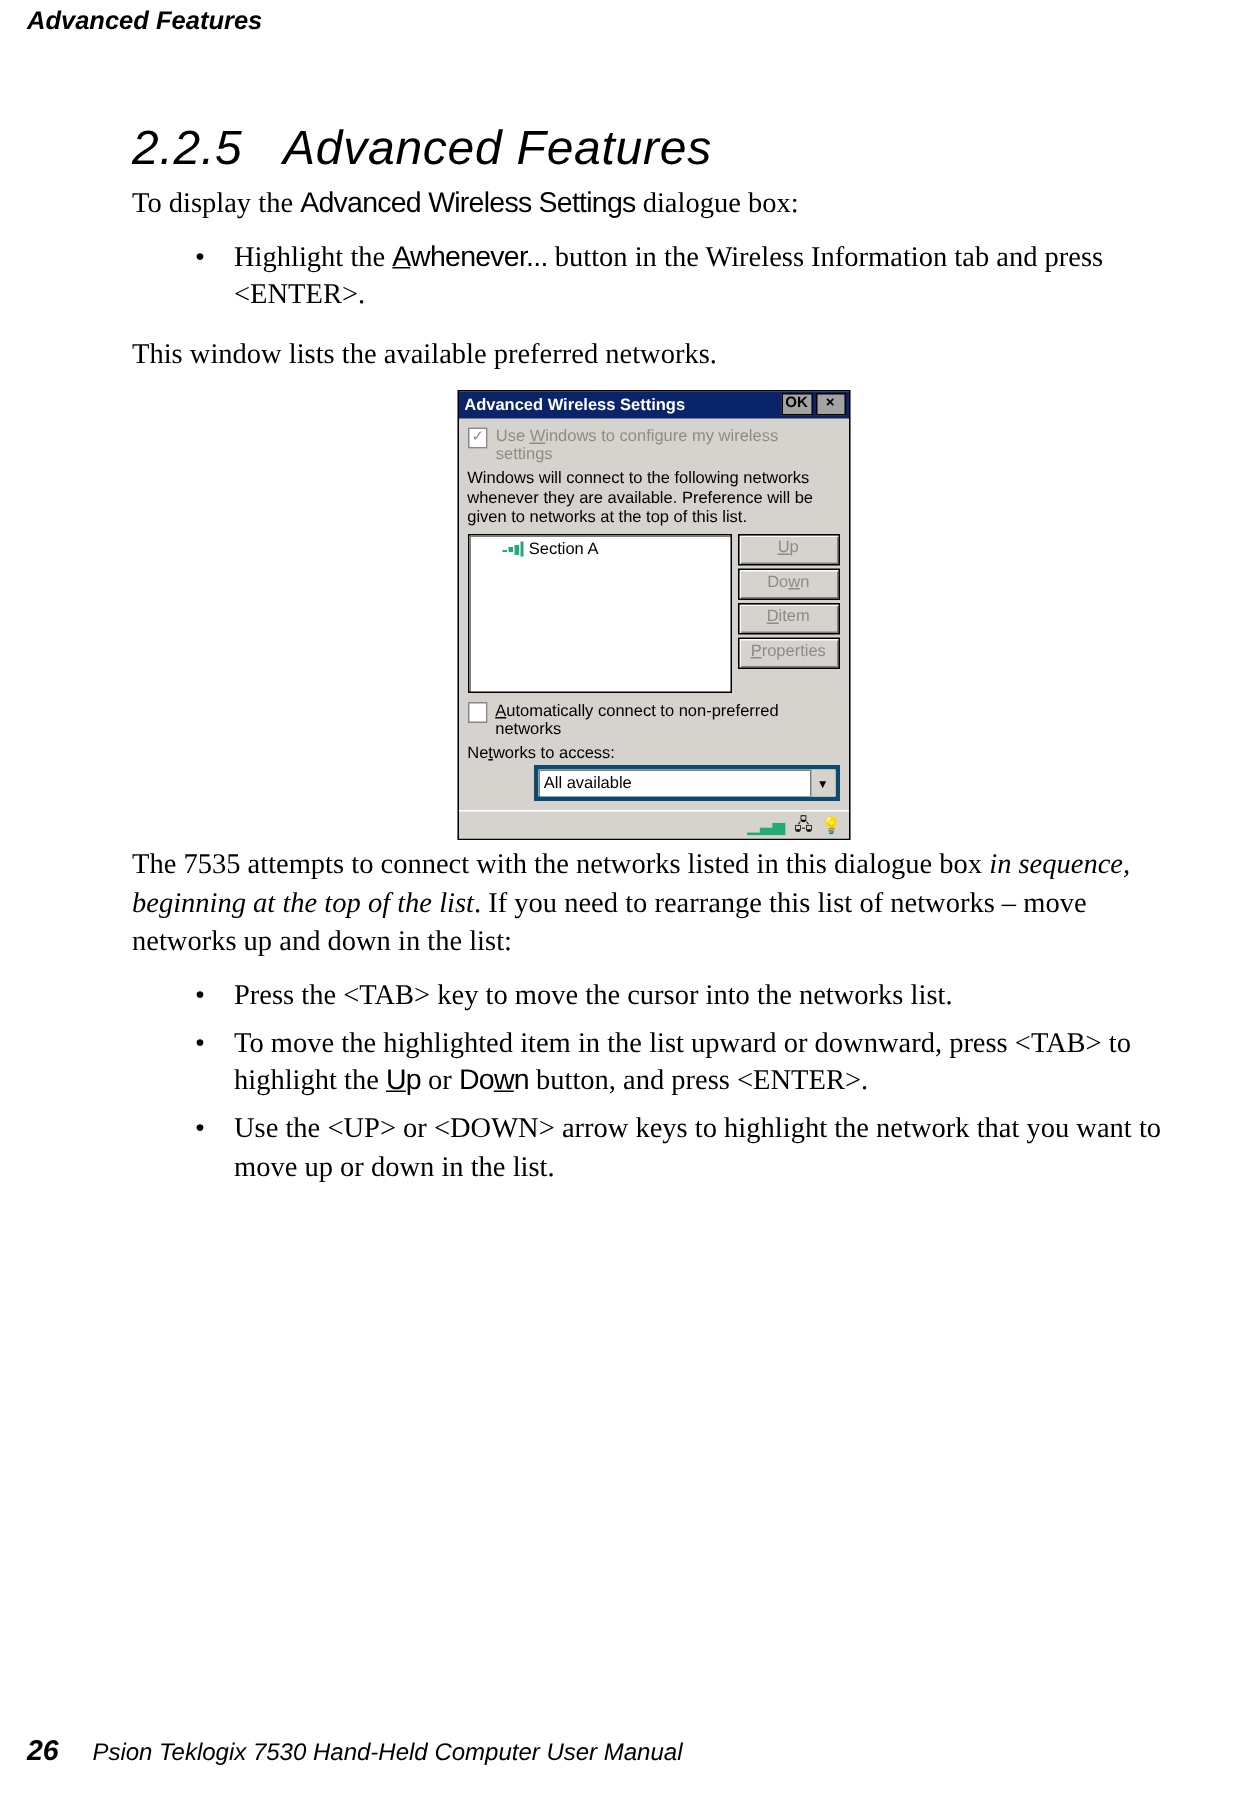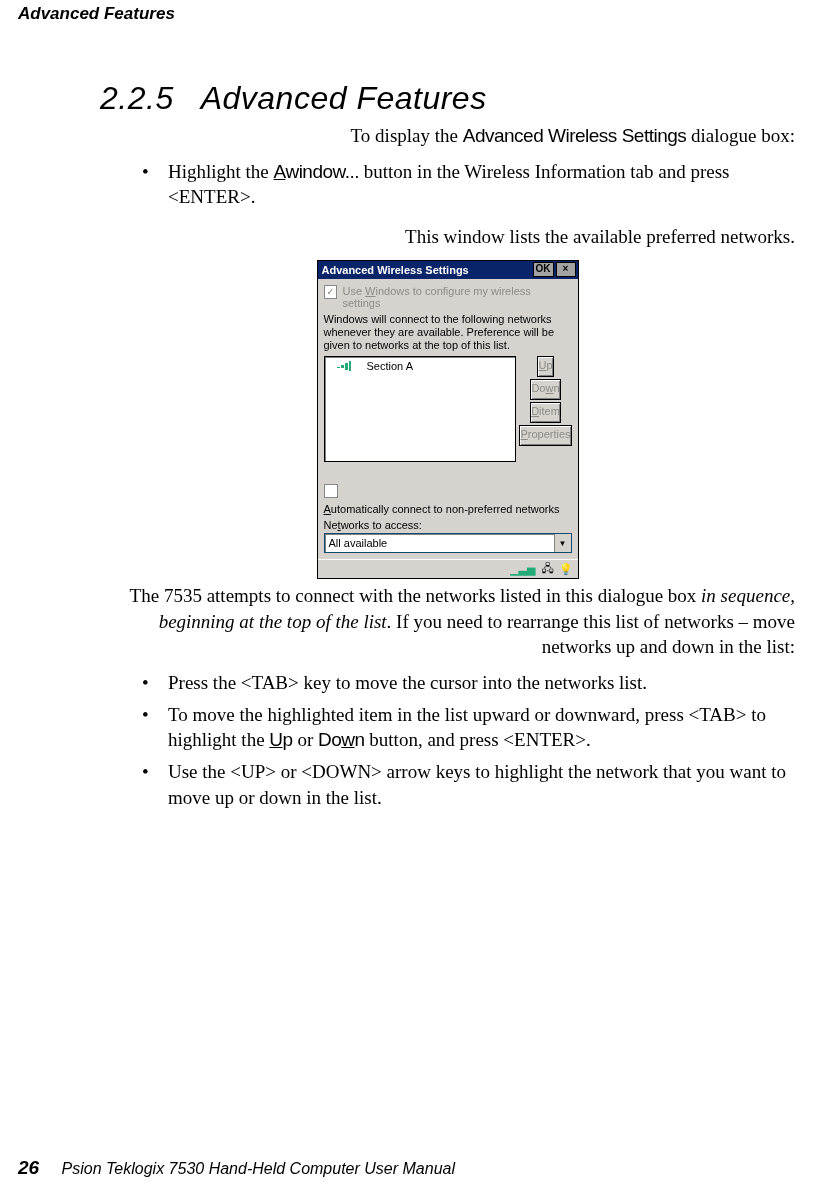--- a/index.html
+++ b/index.html
@@ -20,21 +20,21 @@
     left: 18px;
     font-style: italic;
     font-weight: bold;
     font-size: 17px;
     line-height: 1.2;
     font-family: Arial, Helvetica, sans-serif;
   }
   .content {
     position: absolute;
     top: 80px;
-    left: 100px;
+    left: 88px;
     width: 695px;
   }
   .h2 {
     font-family: Arial, Helvetica, sans-serif;
     font-style: italic;
     font-size: 32px;
     margin: 0 0 6px 0;
     font-weight: normal;
     letter-spacing: 0.5px;
   }
@@ -42,21 +42,20 @@
     font-family: Arial, Helvetica, sans-serif;
     font-style: italic;
     font-size: 30px;
     margin: 18px 0 4px 0;
     font-weight: normal;
     letter-spacing: 0.5px;
   }
   .para {
     margin: 4px 0 10px 0;
     line-height: 1.35;
-    text-align: right;
   }
   .condensed {
     font-family: Arial, Helvetica, sans-serif;
     font-stretch: condensed;
     letter-spacing: -0.5px;
   }
   .bullets {
     margin: 4px 0 14px 0;
     padding: 0 0 0 42px;
   }
@@ -144,51 +143,52 @@
     height: 100px;
     background: #fff;
     border: 1px solid #000;
     box-shadow: inset 1px 1px 0 #808080;
     padding: 2px;
     font-size: 11px;
   }
   .list-item {
     display: flex;
     align-items: center;
-    gap: 16px;
-    padding: 1px 10px;
+    gap: 4px;
+    padding: 1px 20px;
   }
   .list-item .net-icon {
     width: 14px; height: 10px;
     background: linear-gradient(to top, #2a7 25%, #2a7 25%, transparent 0) left/3px 4px no-repeat,
                 linear-gradient(to top, #2a7 50%, transparent 0) 4px 0/3px 7px no-repeat,
                 linear-gradient(to top, #2a7 75%, transparent 0) 8px 0/3px 9px no-repeat,
                 linear-gradient(to top, #2a7 100%, transparent 0) 12px 0/3px 10px no-repeat;
     display: inline-block;
   }
-  .btn-col { display: flex; flex-direction: column; gap: 2px; width: 52px; align-items: center; }
+  .btn-col { display: flex; flex-direction: column; gap: 2px; width: 68px; }
   .win-btn {
     border: 1px solid #000;
     background: #d6d3ce;
     box-shadow: inset 1px 1px 0 #fff, inset -1px -1px 0 #808080;
     font-size: 11px;
     height: 19px;
     line-height: 17px;
     text-align: center;
     color: #8e8b86;
   }
   .label-row { margin: 4px 0 2px 0; }
   .combo {
     display: flex;
     align-items: center;
     background: #fff;
-    border: 1px solid #0c4a6e;
+    border: 3px solid #0c4a6e;
     box-shadow: inset 1px 1px 0 #808080;
     height: 18px;
     margin-bottom: 4px;
+    margin-left: 44px;
   }
   .combo .combo-text { flex: 1; padding: 0 4px; }
   .combo .combo-arrow {
     width: 16px; height: 100%;
     background: #d6d3ce;
     border-left: 1px solid #808080;
     display: flex; align-items: center; justify-content: center;
     font-size: 8px;
   }
   .statusbar {
@@ -231,21 +231,21 @@
     <span>2.2.5</span>&nbsp;&nbsp;
     <span>Advanced Features</span>
   </h2>
 
   <p class="para">
     <span>To display the </span><span class="condensed">Advanced Wireless Settings</span><span> dialogue box:</span>
   </p>
 
   <ul class="bullets">
     <li>
-      <span>Highlight the </span><span class="condensed"><span class="underline">A</span><span>window...</span></span><span> button in the Wireless Information tab and press &lt;ENTER&gt;.</span>
+      <span>Highlight the </span><span class="condensed"><span class="underline">A</span><span>whenever...</span></span><span> button in the Wireless Information tab and press &lt;ENTER&gt;.</span>
     </li>
   </ul>
 
   <p class="para">This window lists the available preferred networks.</p>
 
   <div class="screenshot">
     <div class="titlebar">
       <span class="title-text">Advanced Wireless Settings</span>
       <span class="tb-btn">OK</span>
       <span class="tb-btn">×</span>
@@ -265,21 +265,21 @@
             <span>Section A</span>
           </div>
         </div>
         <div class="btn-col">
           <div class="win-btn"><span class="underline">U</span><span>p</span></div>
           <div class="win-btn"><span>Do</span><span class="underline">w</span><span>n</span></div>
           <div class="win-btn"><span class="underline">D</span><span>item</span></div>
           <div class="win-btn"><span class="underline">P</span><span>roperties</span></div>
         </div>
       </div>
-      <div class="chk-row" style="margin-top:22px;flex-direction:column;">
+      <div class="chk-row" style="margin-top:6px;">
         <span class="chk"></span>
         <span><span class="underline">A</span><span>utomatically connect to non-preferred networks</span></span>
       </div>
       <div class="label-row">
         <span>Ne</span><span class="underline">t</span><span>works to access:</span>
       </div>
       <div class="combo">
         <span class="combo-text">All available</span>
         <span class="combo-arrow">▼</span>
       </div>

